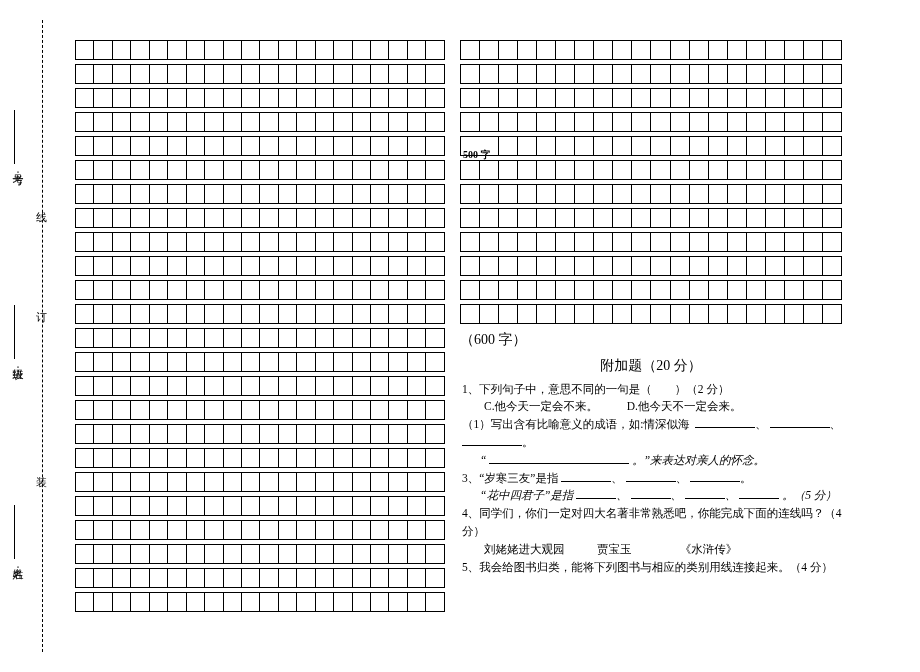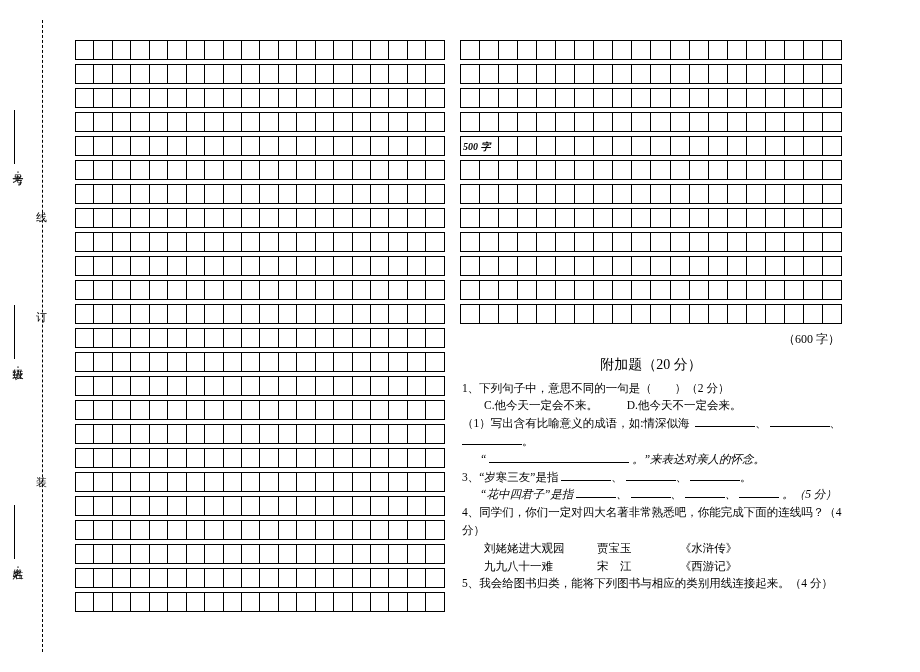--- a/index.html
+++ b/index.html
@@ -58,27 +58,26 @@
     }
     .grid td {
       border: 1px solid #000;
       height: 19px;
       width: 18.5px;
     }
     .grid-marker {
       font-size: 10px;
       font-weight: bold;
       position: relative;
-      top: 1px;
+      top: 9px;
       left: 2px;
-      font-style: italic;
     }
     .page-suffix {
-      text-align: right;
-      font-size: 12px;
+      text-align: left;
+      font-size: 14px;
       margin-top: 2px;
       padding-right: 2px;
     }
     .section-title {
       text-align: center;
       font-size: 14px;
       margin: 8px 0 6px 0;
     }
     .questions {
       font-size: 11.5px;
@@ -1076,22 +1075,17 @@
       <span class="blank-sm"></span>
       <span>。（5 分）</span>
     </div>
 
     <div>4、同学们，你们一定对四大名著非常熟悉吧，你能完成下面的连线吗？（4 分）</div>
     <div class="indent1">
       <span style="display:inline-block;width:110px">刘姥姥进大观园</span>
       <span style="display:inline-block;width:80px">贾宝玉</span>
       <span>《水浒传》</span>
     </div>
-    <div class="indent1">
-      <span style="display:inline-block;width:110px">九九八十一难</span>
-      <span style="display:inline-block;width:80px">宋　江</span>
-      <span>《西游记》</span>
-    </div>
 
     <div>5、我会给图书归类，能将下列图书与相应的类别用线连接起来。（4 分）</div>
 
   </div>
 </div>
 
 </body></html>

